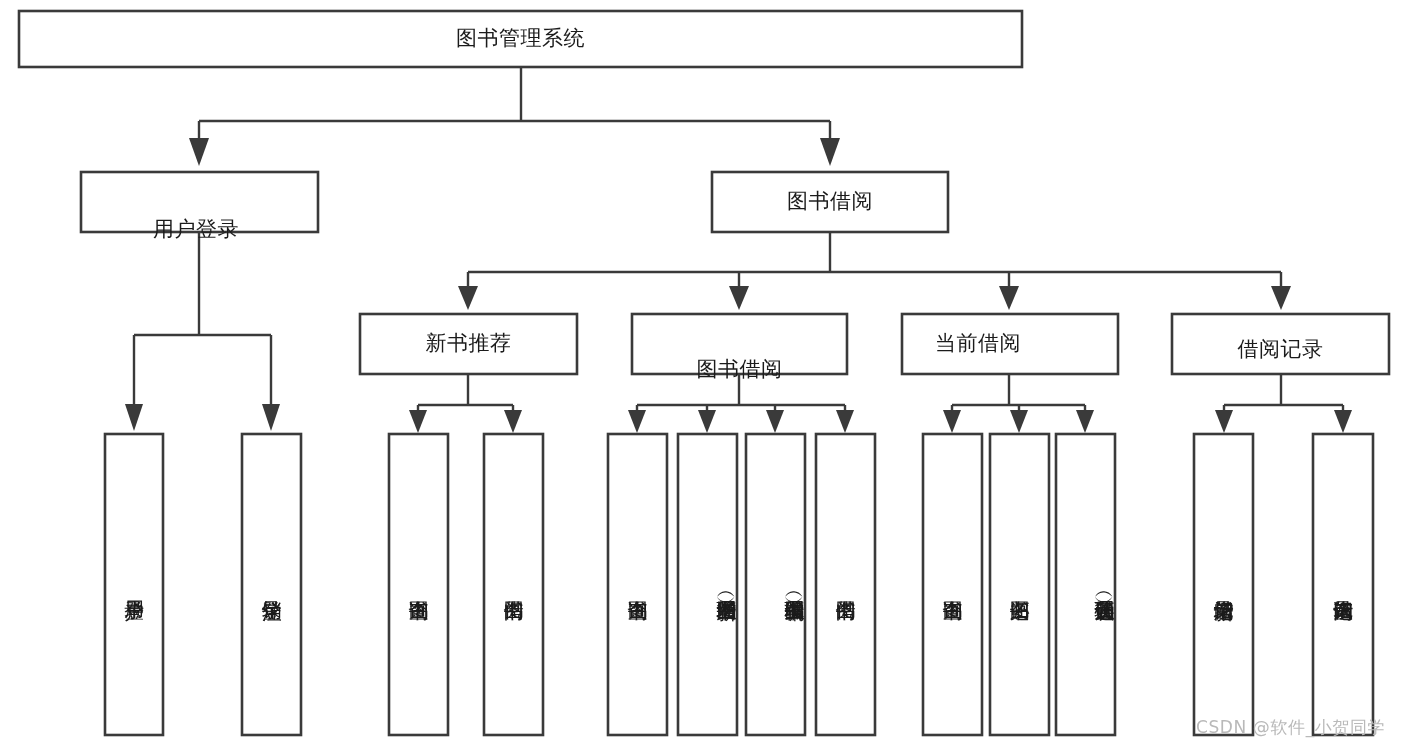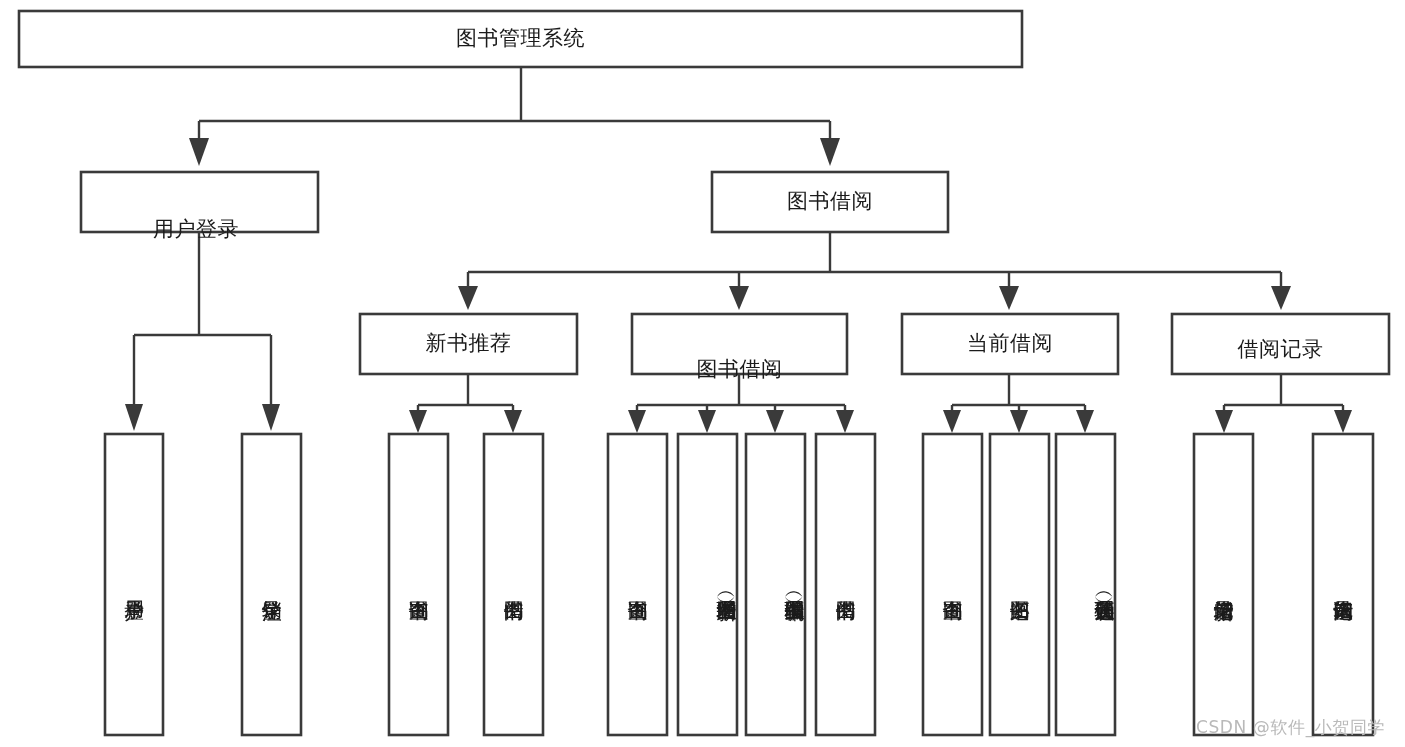--- a/index.html
+++ b/index.html
@@ -179,21 +179,21 @@
 
   </svg>
 
   <div class="node-label-h" style="left:19px; top:11px; width:1003px; height:56px;">图书管理系统</div>
 
   <div class="node-label-h" style="left:81px; top:172px; width:230px; height:60px;margin-top:28px;">用户登录</div>
   <div class="node-label-h" style="left:712px; top:172px; width:236px; height:60px;">图书借阅</div>
 
   <div class="node-label-h" style="left:360px; top:314px; width:217px; height:60px;">新书推荐</div>
   <div class="node-label-h" style="left:632px; top:314px; width:215px; height:60px;margin-top:26px;">图书借阅</div>
-  <div class="node-label-h" style="left:902px; top:314px; width:216px; height:60px;">当前借阅</div>
+  <div class="node-label-h" style="left:870px; top:314px; width:216px; height:60px;">当前借阅</div>
   <div class="node-label-h" style="left:1172px; top:314px; width:217px; height:72px;">借阅记录</div>
 
   <div class="node-label-v" style="left:105px; top:434px; width:58px; height:301px;">用户登录</div>
   <div class="node-label-v" style="left:242px; top:434px; width:59px; height:301px;">注销登录</div>
 
   <div class="node-label-v" style="left:389px; top:434px; width:59px; height:301px;">查询图书</div>
   <div class="node-label-v" style="left:484px; top:434px; width:59px; height:301px;">借阅图书</div>
 
   <div class="node-label-v" style="left:608px; top:434px; width:59px; height:301px;">查询图书</div>
   <div class="node-label-v" style="left:678px; top:434px; width:59px; height:301px; align-items:flex-start;">新增图书（管理员）</div>

